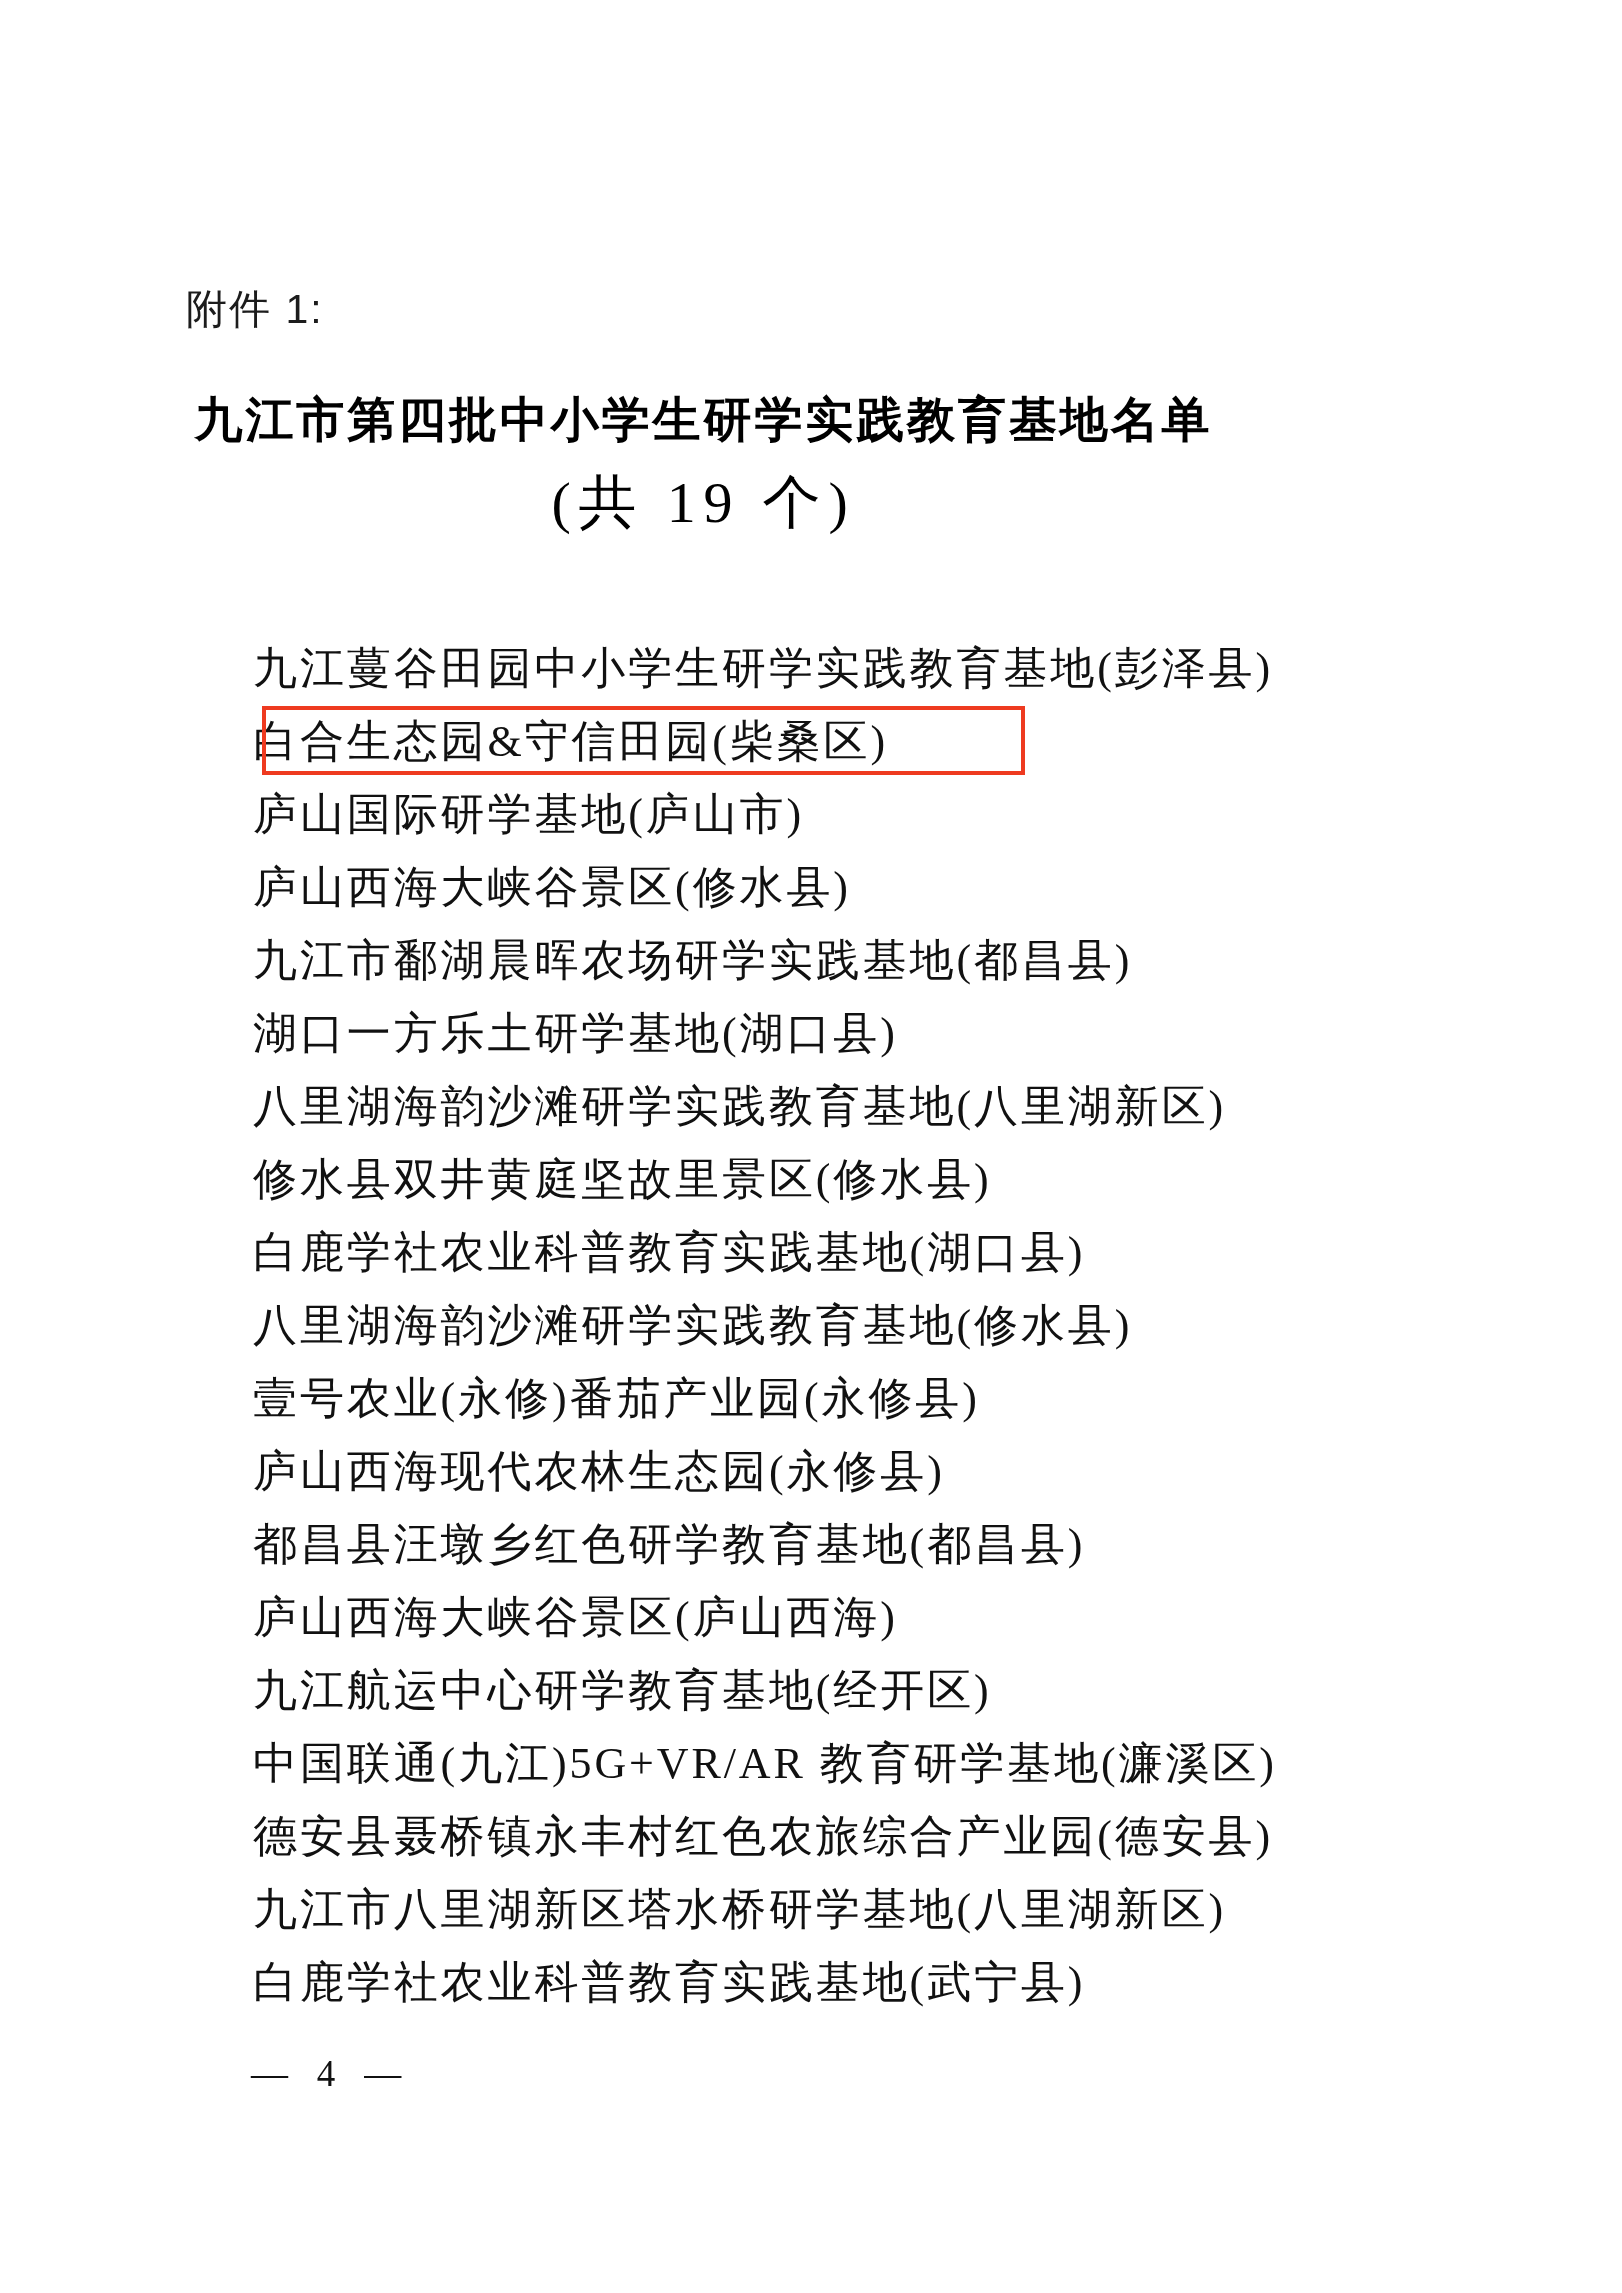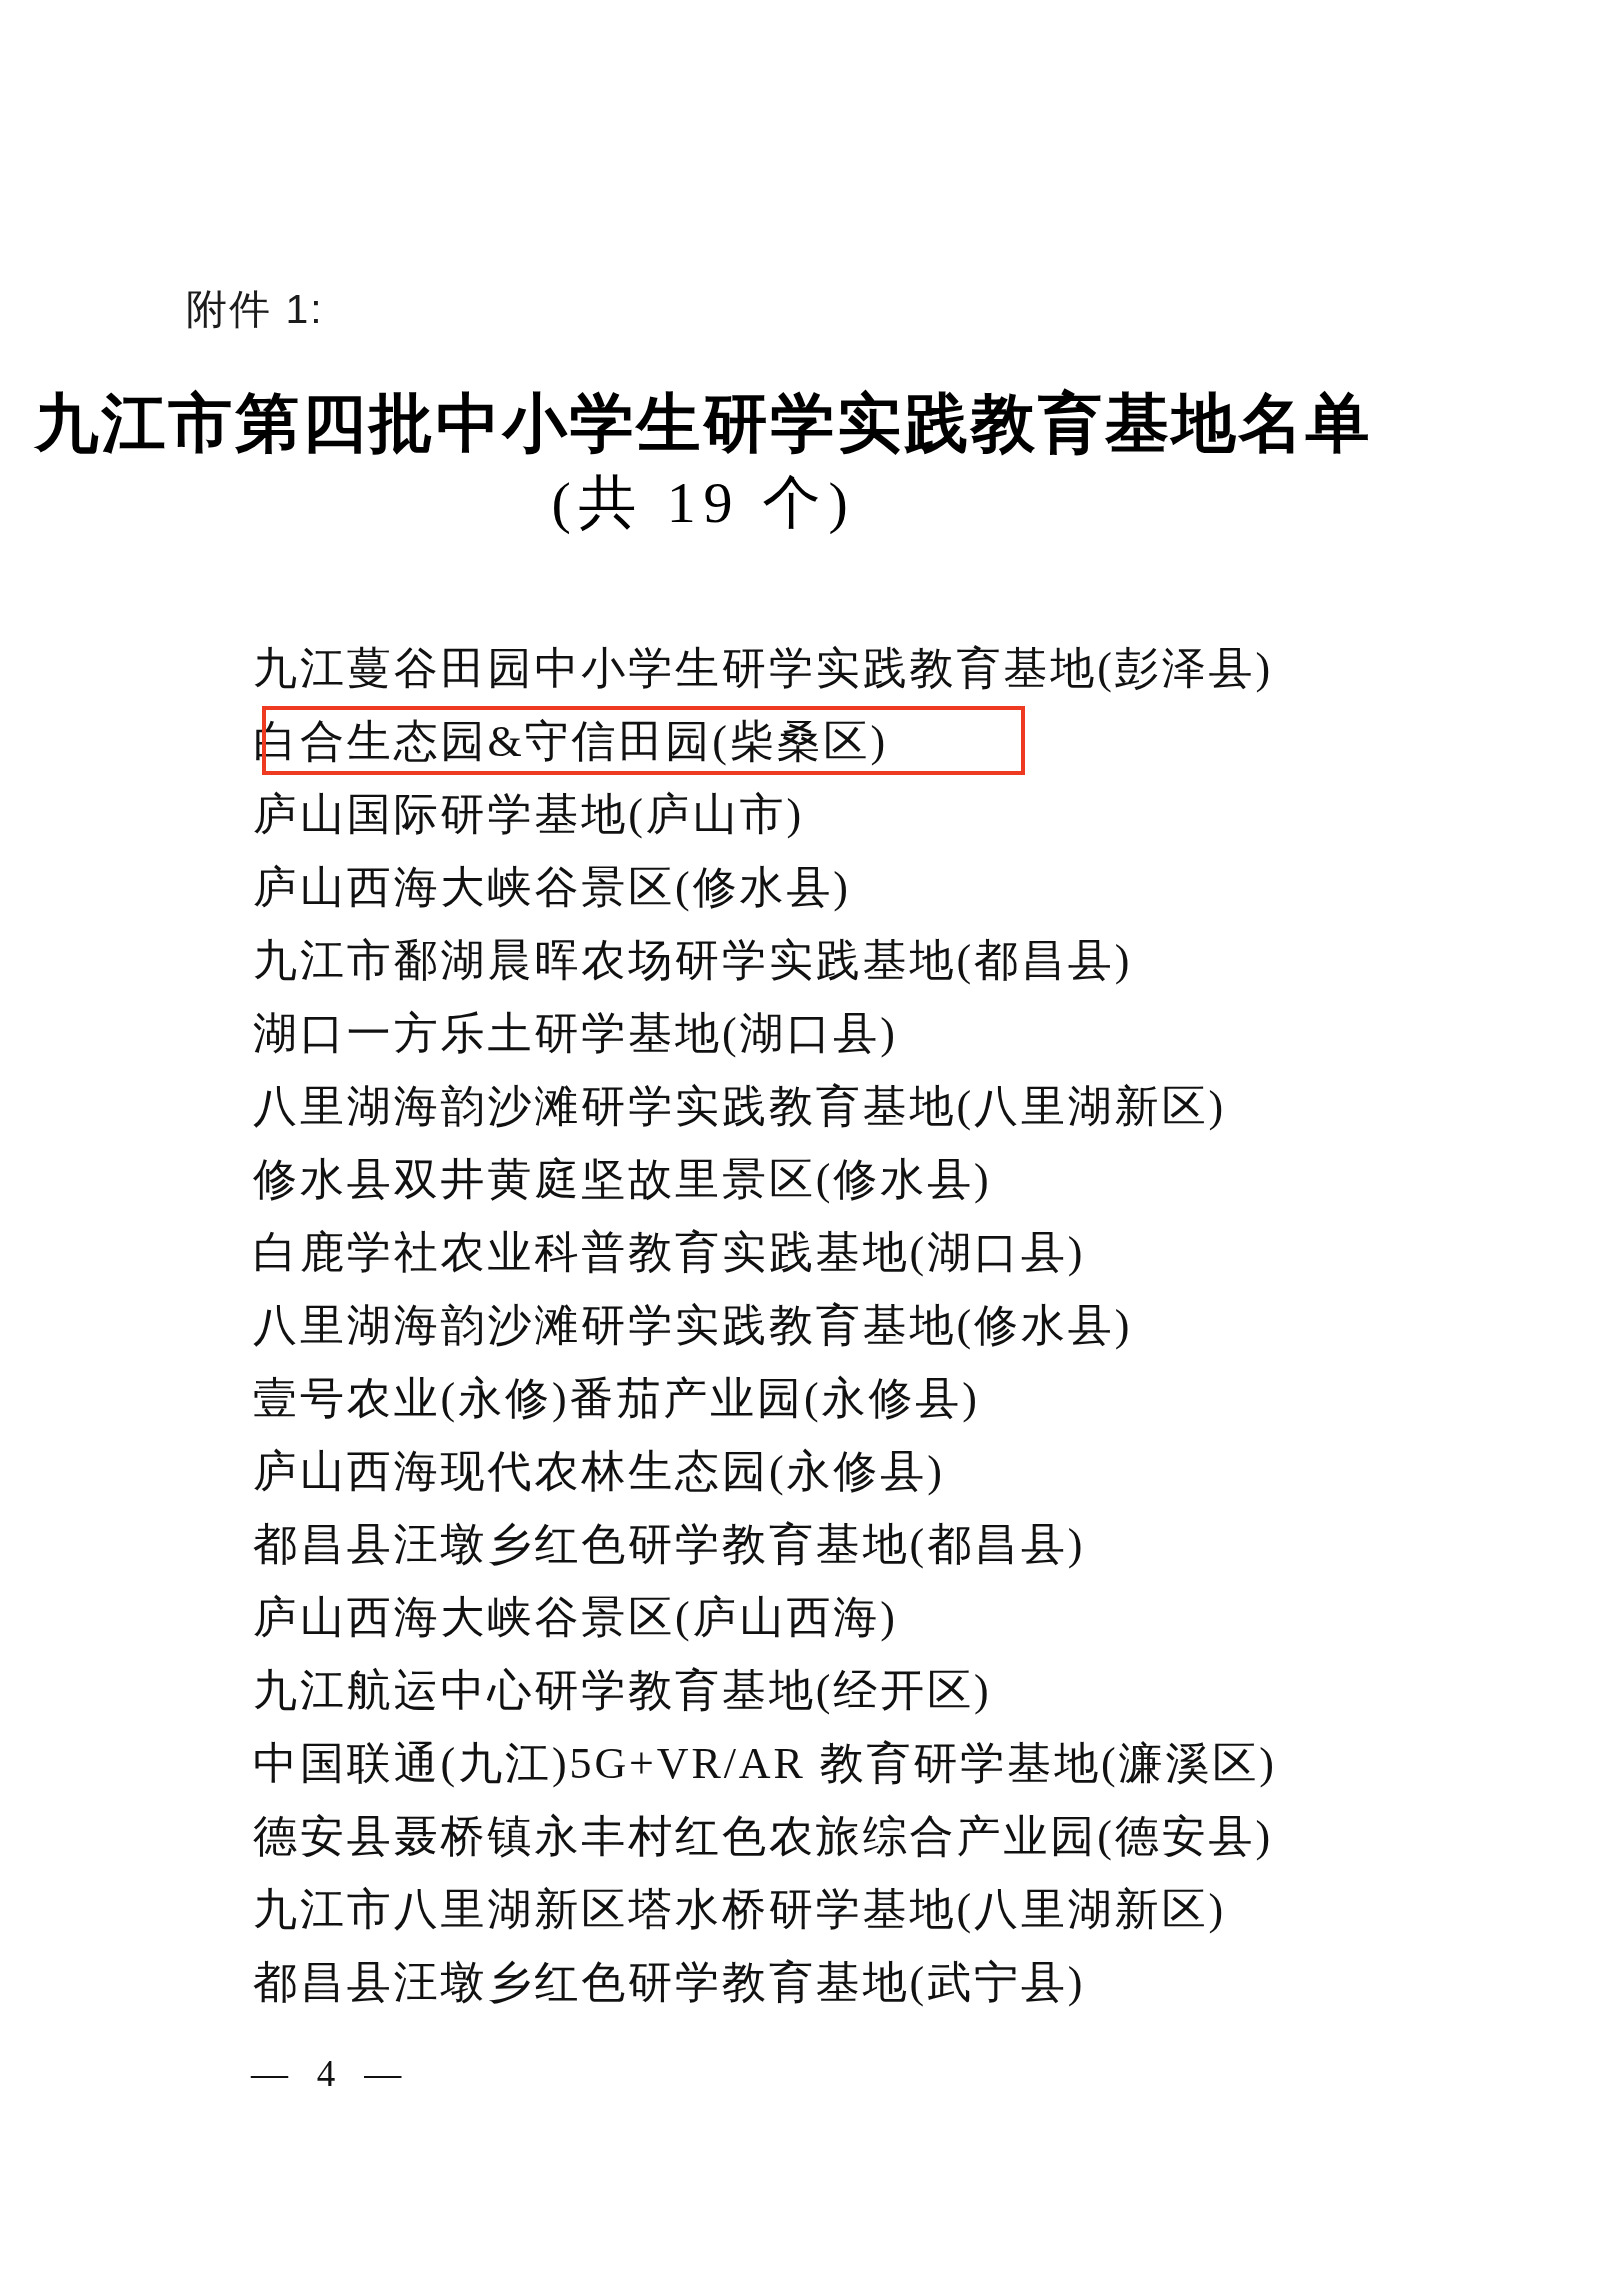--- a/index.html
+++ b/index.html
@@ -24,23 +24,23 @@
     font-size: 41px;
     letter-spacing: 2px;
     color: #1c1c1c;
     white-space: nowrap;
   }
   .doc-title {
     position: absolute;
     left: 0;
     right: 0;
     top: 372px;
-    margin: 8px;
+    margin: 16px;
     text-align: center;
-    font-size: 64px;
+    font-size: 48px;
     font-weight: bold;
     letter-spacing: 2.9px;
     color: #000000;
     white-space: nowrap;
   }
   .doc-subtitle {
     position: absolute;
     left: 0;
     right: 0;
     top: 464px;
@@ -111,21 +111,21 @@
     <li>白鹿学社农业科普教育实践基地(湖口县)</li>
     <li>八里湖海韵沙滩研学实践教育基地(修水县)</li>
     <li>壹号农业(永修)番茄产业园(永修县)</li>
     <li>庐山西海现代农林生态园(永修县)</li>
     <li>都昌县汪墩乡红色研学教育基地(都昌县)</li>
     <li>庐山西海大峡谷景区(庐山西海)</li>
     <li>九江航运中心研学教育基地(经开区)</li>
     <li>中国联通(九江)5G+VR/AR 教育研学基地(濂溪区)</li>
     <li>德安县聂桥镇永丰村红色农旅综合产业园(德安县)</li>
     <li>九江市八里湖新区塔水桥研学基地(八里湖新区)</li>
-    <li>都昌县汪墩乡红色研学教育基地(武宁县)</li>
+    <li>白鹿学社农业科普教育实践基地(武宁县)</li>
   </ol>
 
   <div class="highlight-box" style="border-color: rgb(238, 58, 32);"></div>
 
   <div class="page-number">— 4 —</div>
 
 </div>
 
 
 </body></html>

